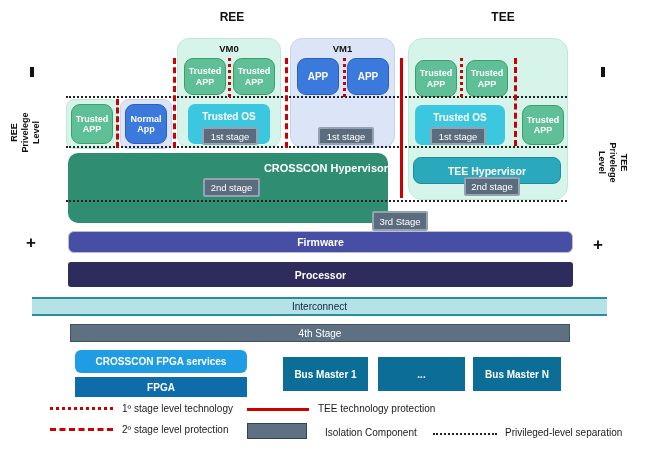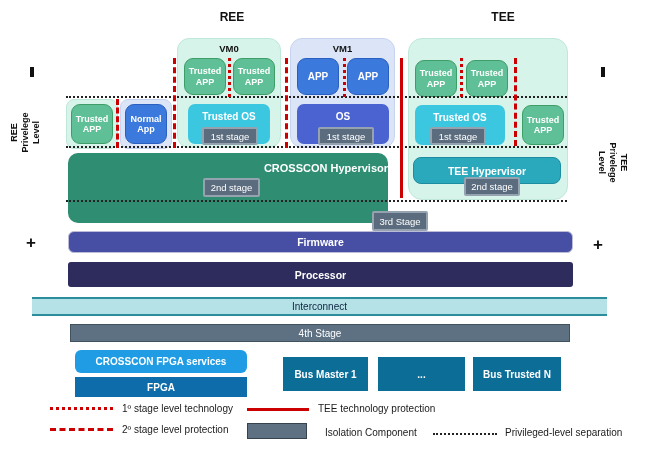--- a/index.html
+++ b/index.html
@@ -72,21 +72,20 @@
 
   <div class="abs gapp ctr wt" style="left:71px;top:104px;width:42px;height:40px;">Trusted APP</div>
   <div class="abs bapp ctr wt" style="left:125px;top:104px;width:42px;height:40px;">Normal App</div>
 
   <div class="abs gapp ctr wt" style="left:184px;top:58px;width:42px;height:37px;">Trusted APP</div>
   <div class="abs gapp ctr wt" style="left:233px;top:58px;width:42px;height:37px;">Trusted APP</div>
   <div class="abs osbox topctr wt" style="left:188px;top:104px;width:82px;height:40px;background:var(--cyan);">Trusted OS</div>
 
   <div class="abs bapp ctr wt" style="left:297px;top:58px;width:42px;height:37px;font-size:10px;">APP</div>
   <div class="abs bapp ctr wt" style="left:347px;top:58px;width:42px;height:37px;font-size:10px;">APP</div>
-  <div class="abs osbox topctr wt" style="left:297px;top:104px;width:92px;height:40px;background:var(--indigo);">OS</div>
 
   <div class="abs gapp ctr wt" style="left:415px;top:60px;width:42px;height:37px;">Trusted APP</div>
   <div class="abs gapp ctr wt" style="left:466px;top:60px;width:42px;height:37px;">Trusted APP</div>
   <div class="abs osbox topctr wt" style="left:415px;top:105px;width:90px;height:40px;background:var(--cyan);">Trusted OS</div>
   <div class="abs gapp ctr wt" style="left:522px;top:105px;width:42px;height:40px;">Trusted APP</div>
   <div class="abs ctr wt" style="left:413px;top:157px;width:148px;height:27px;background:var(--tealHyp);border:1px solid var(--tealHypBorder);border-radius:8px;font-size:10.5px;z-index:2;">TEE Hypervisor</div>
 
   <div class="abs" style="left:68px;top:153px;width:320px;height:70px;background:var(--hypGreen);border-radius:10px;z-index:2;">
     <div class="wt" style="text-align:right;padding-top:9px;font-size:11px;">CROSSCON Hypervisor</div>
   </div>
@@ -116,21 +115,21 @@
 
   <div class="abs ctr bar-lbl" style="left:32px;top:297px;width:575px;height:19px;background:var(--interBg);border-top:2px solid var(--interBorder);border-bottom:2px solid var(--interBorder);color:#0e2442;">Interconnect</div>
 
   <div class="abs ctr bar-lbl" style="left:70px;top:324px;width:500px;height:18px;background:var(--slate);border:1px solid var(--slateBorder);color:#fff;">4th Stage</div>
 
   <div class="abs ctr wt" style="left:75px;top:350px;width:172px;height:23px;background:var(--brightBlue);border-radius:6px;font-size:10px;">CROSSCON FPGA services</div>
   <div class="abs ctr wt" style="left:75px;top:377px;width:172px;height:20px;background:var(--fpgaBlue);font-size:10px;">FPGA</div>
 
   <div class="abs ctr wt" style="left:283px;top:357px;width:85px;height:34px;background:var(--busBlue);font-size:10px;">Bus Master 1</div>
   <div class="abs ctr wt" style="left:378px;top:357px;width:87px;height:34px;background:var(--busBlue);font-size:10px;">...</div>
-  <div class="abs ctr wt" style="left:473px;top:357px;width:88px;height:34px;background:var(--busBlue);font-size:10px;">Bus Trusted N</div>
+  <div class="abs ctr wt" style="left:473px;top:357px;width:88px;height:34px;background:var(--busBlue);font-size:10px;">Bus Master N</div>
 
   <div class="abs" style="left:50px;top:407px;width:63px;border-top:3px dotted var(--red);"></div>
   <div class="abs legend-lbl" style="left:122px;top:403px;">1º stage level technology</div>
   <div class="abs" style="left:247px;top:408px;width:62px;border-top:3px solid var(--red);"></div>
   <div class="abs legend-lbl" style="left:318px;top:403px;">TEE technology protection</div>
 
   <div class="abs" style="left:50px;top:428px;width:63px;border-top:3px dashed var(--red);"></div>
   <div class="abs legend-lbl" style="left:122px;top:424px;">2º stage level protection</div>
   <div class="abs" style="left:247px;top:423px;width:60px;height:16px;background:var(--slate);border:1px solid #35434f;"></div>
   <div class="abs legend-lbl" style="left:325px;top:427px;">Isolation Component</div>

